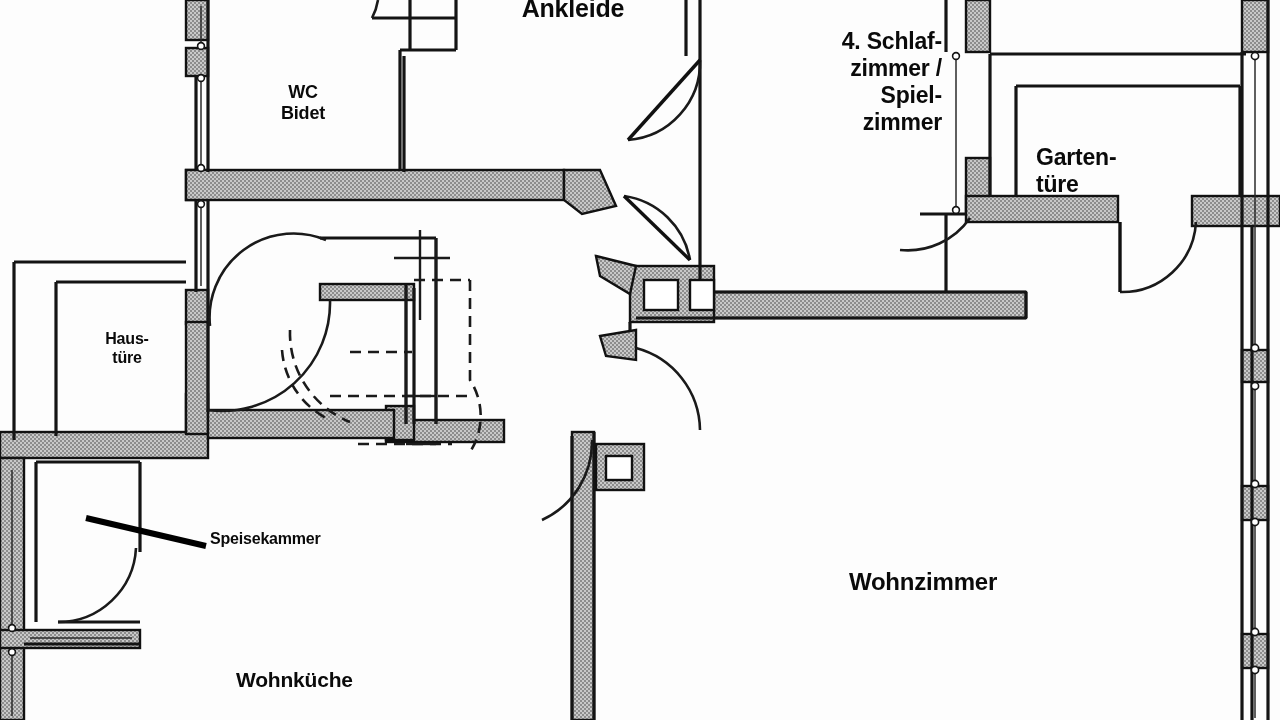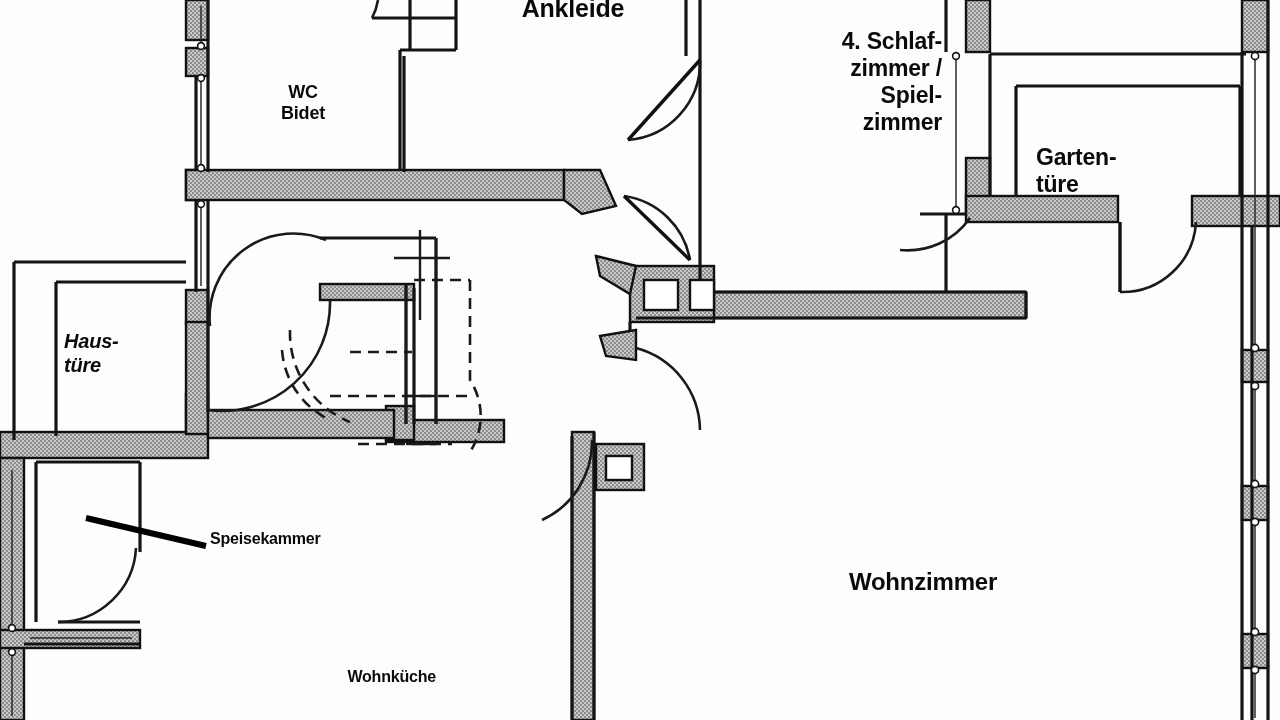--- a/index.html
+++ b/index.html
@@ -240,22 +240,22 @@
 Bidet</div>
 
   <div class="room-label" style="left:756px; top:28px; font-size:23px; text-align:right; width:186px;">4. Schlaf-
 zimmer /
 Spiel-
 zimmer</div>
 
   <div class="room-label" style="left:1036px; top:122px; font-size:23px; width:154px;margin-top:22px;">Garten-
 türe</div>
 
-  <div class="room-label" style="left:64px; top:330px; font-size:20px; width:126px;font-style:italic;">Haus-
+  <div class="room-label" style="left:64px; top:330px; font-size:16px; text-align:center; width:126px;">Haus-
 türe</div>
 
   <div class="room-label" style="left:210px; top:530px; font-size:16px; text-align:left; width:250px;">Speisekammer</div>
 
   <div class="room-label" style="left:820px; top:568px; font-size:24px; text-align:center; width:206px;">Wohnzimmer</div>
 
-  <div class="room-label" style="left:236px; top:668px; font-size:16px; text-align:right; width:200px;">Wohnküche</div>
+  <div class="room-label" style="left:236px; top:668px; font-size:21px; text-align:left; width:200px;">Wohnküche</div>
 
 </div>
 
 </body></html>

